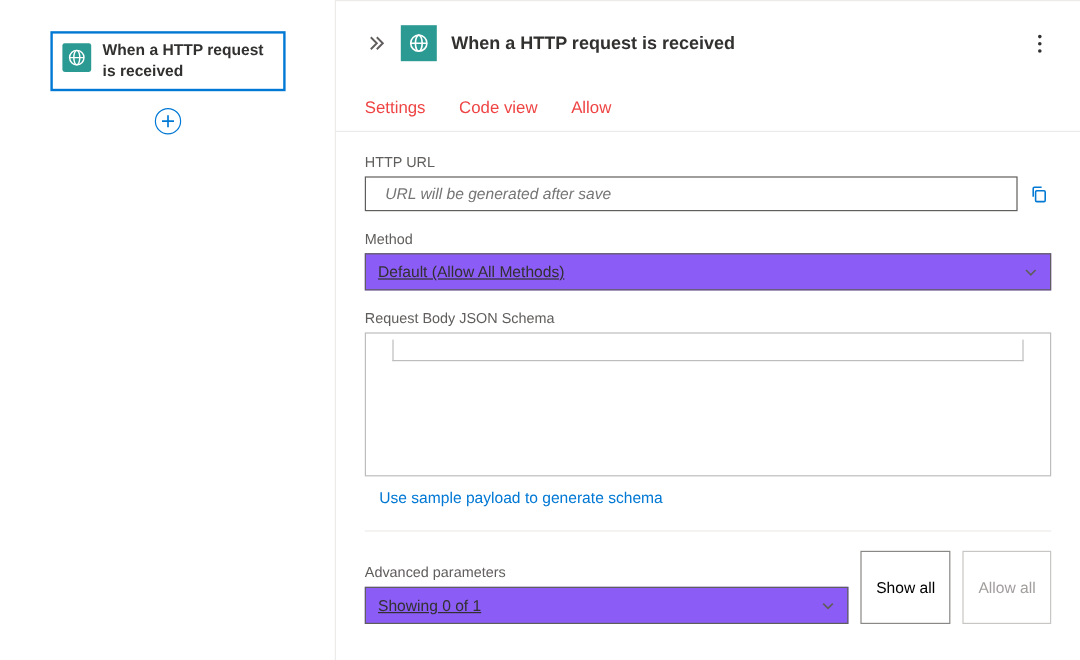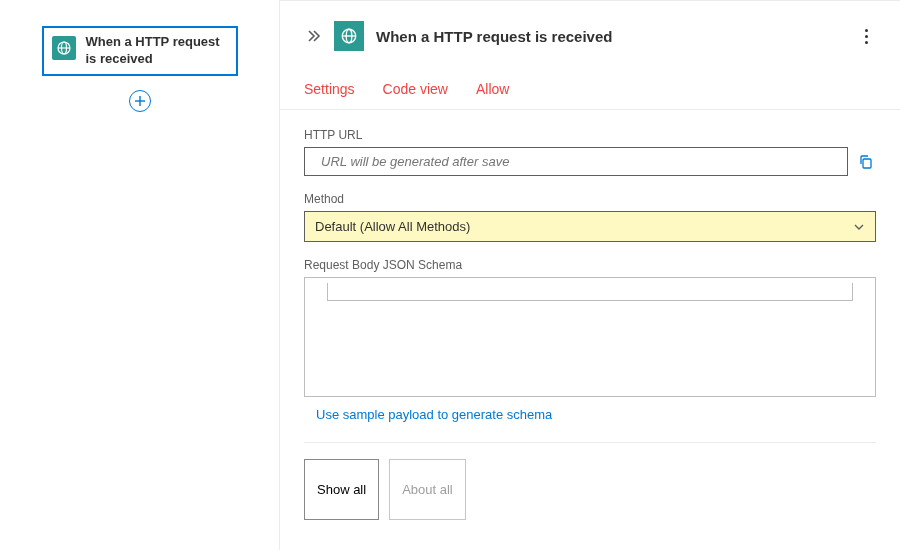--- a/index.html
+++ b/index.html
@@ -173,25 +173,26 @@
     .copy-icon {
       color: #0078d4;
       cursor: pointer;
       padding: 2px;
     }
     .select-input {
       width: 100%;
       border: 1px solid #605e5c;
       padding: 7px 10px;
       font-size: 13px;
-      background: #fef9c3;
+      background: #8b5cf6;
       display: flex;
       justify-content: space-between;
       align-items: center;
       cursor: pointer;
+      text-decoration: underline;
     }
     .chevron-down {
       color: #605e5c;
     }
     .textarea-input {
       width: 100%;
       border: 1px solid #bdbdbd;
       height: 120px;
       background: #fff;
       position: relative;
@@ -323,18 +324,29 @@
       <label class="field-label">Request Body JSON Schema</label>
       <div class="textarea-input">
         <div class="textarea-inner-frame"></div>
       </div>
       <a class="link">Use sample payload to generate schema</a>
     </div>
 
     <div class="divider"></div>
 
     <div class="adv-row">
+      <div class="adv-select-wrap">
+        <label class="field-label">Advanced parameters</label>
+        <div class="select-input">
+          <span>Showing 0 of 1</span>
+          <span class="chevron-down">
+            <svg width="12" height="12" viewBox="0 0 12 12">
+                <polyline points="2,4 6,8 10,4" stroke="#605e5c" stroke-width="1.4" fill="none"></polyline>
+              </svg>
+          </span>
+        </div>
+      </div>
       <button class="btn">Show all</button>
-      <button class="btn disabled">About all</button>
+      <button class="btn disabled">Allow all</button>
     </div>
 
   </div>
 </div>
 
 </body></html>

